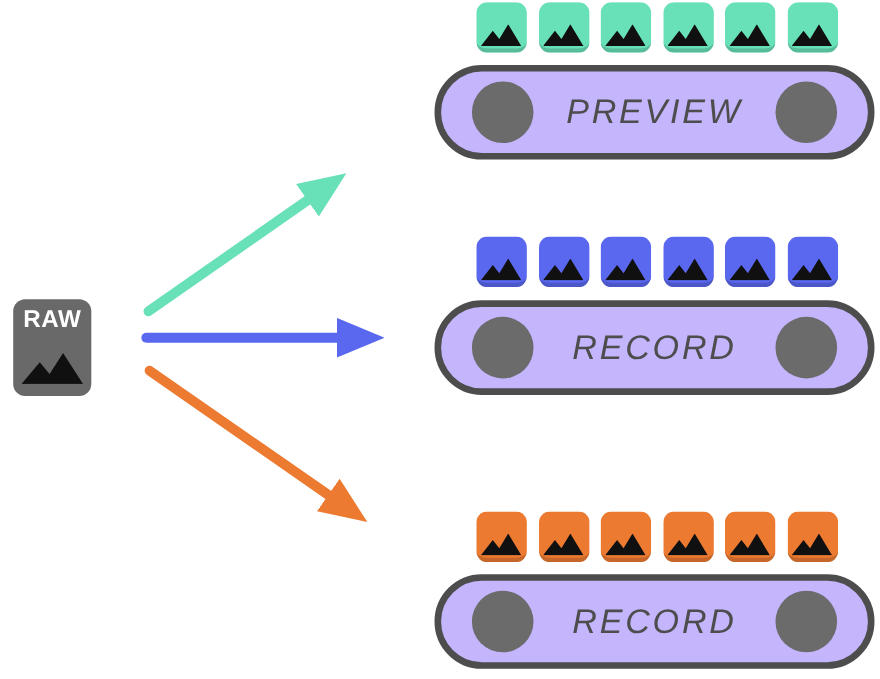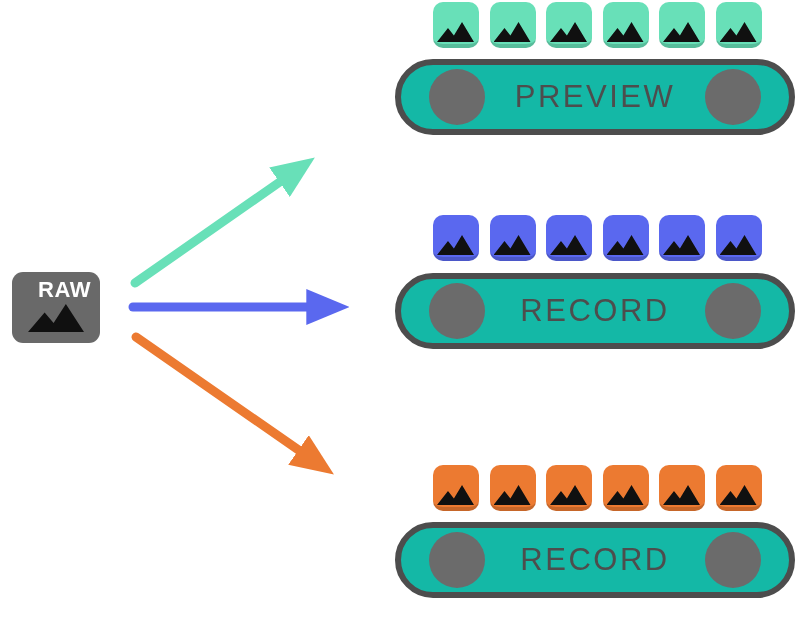--- a/index.html
+++ b/index.html
@@ -13,24 +13,23 @@
   }
   .arrows-layer {
     position: absolute;
     left: 0; top: 0;
     pointer-events: none;
   }
   
   .raw-node {
     position: absolute;
     left: 12px; top: 272px;
-    width: 71px; height: 71px;
+    width: 71px; height: 88px;
     border-radius: 11px;
     text-align: center;
-    padding-left: 17px;
   }
   .raw-label {
     display: block;
     margin-top: 5px;
     font-size: 22px;
     font-weight: bold;
     letter-spacing: 0.5px;
   }
   
   .mountain {
@@ -58,25 +57,26 @@
   }
   .tile-mountain {
     position: absolute;
     left: 4px; bottom: 2px;
     width: 37px; height: 20px;
   }
   
   .capsule {
     position: absolute;
     left: 395px;
-    width: 400px; height: 76px;
+    width: 400px; height: 86px;
     box-sizing: border-box;
     border: 6px solid #4d4d4d;
     border-radius: 43px;
-    background: #14b8a6;
+    background: #c4b5fd;
+    font-style: italic;
   }
   .spool {
     position: absolute;
     top: 50%;
     transform: translateY(-50%);
     width: 56px; height: 56px;
     border-radius: 50%;
   }
   .spool.left  { left: 28px; }
   .spool.right { right: 28px; }

